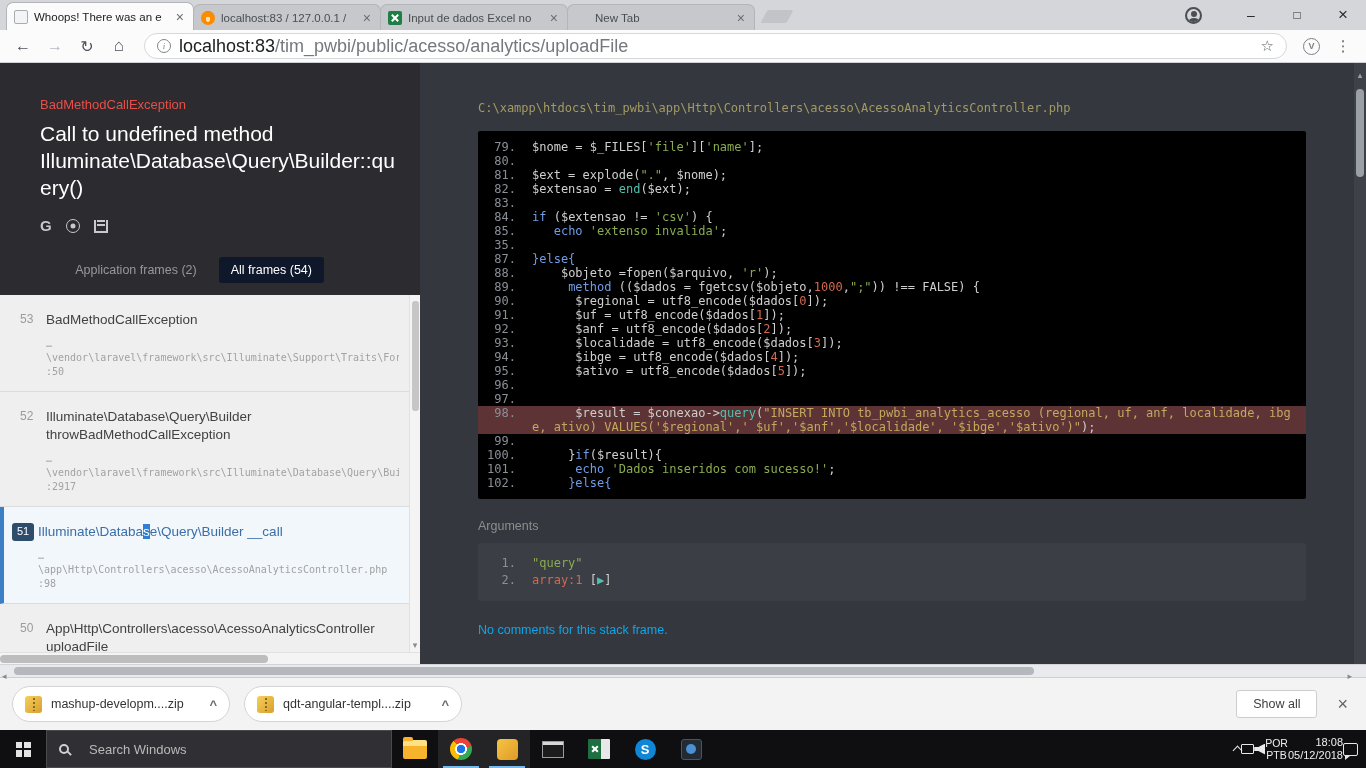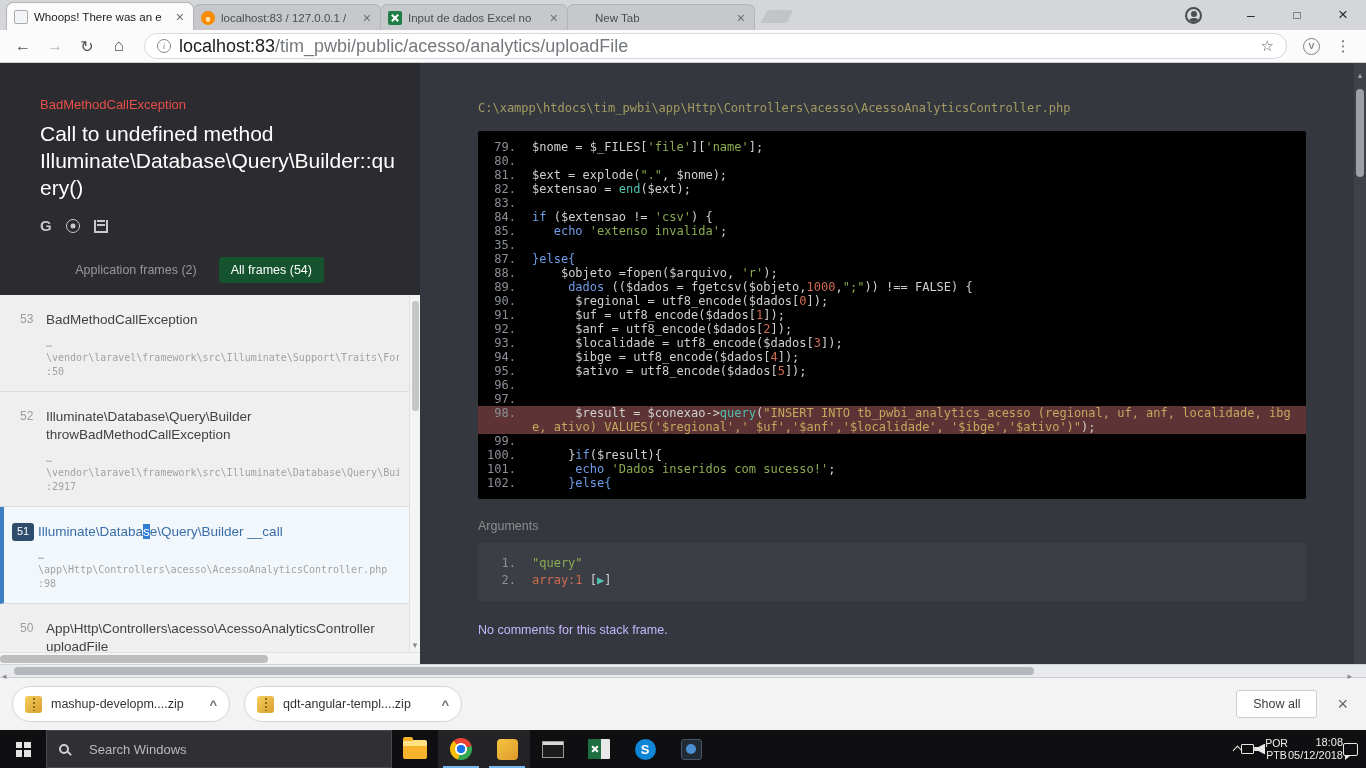--- a/index.html
+++ b/index.html
@@ -62,21 +62,21 @@
   .exc-msg { color:#ffffff; font-size:21px; line-height:27px; margin-top:8px; overflow-wrap:break-word; word-wrap:break-word; word-break:break-word; }
   .exc-icons { margin-top:16px; display:flex; gap:14px; align-items:center; color:#c9c9c9; height:18px; }
   .w-g::before { content:"G"; font-weight:bold; font-size:15px; }
   .w-help { width:14px; height:14px; border:1.6px solid #c9c9c9; border-radius:50%; position:relative; }
   .w-help::before { content:""; position:absolute; left:50%; top:50%; transform:translate(-50%,-50%); width:5px; height:5px; border-radius:50%; background:#c9c9c9; }
   .w-stack { width:14px; height:13px; position:relative; border-left:2px solid #c9c9c9; border-right:2px solid #c9c9c9; border-bottom:2px solid #c9c9c9; }
   .w-stack::before { content:""; position:absolute; left:1px; right:1px; top:0; height:7px;
                      background:repeating-linear-gradient(180deg,#c9c9c9 0 2px, transparent 2px 4px); }
   .frames-tabs { padding:22px 96px 12px 0; display:flex; justify-content:flex-end; align-items:center; gap:22px; }
   .ftab { color:#97979c; font-size:12.5px; }
-  .ftab.active { background:#14532d; color:#fff; padding:6px 12px; border-radius:3px; }
+  .ftab.active { background:#0f172a; color:#fff; padding:6px 12px; border-radius:3px; }
 
   .frames-wrap { flex:1; position:relative; overflow:hidden; background:#efefef; }
   .frames-list { position:absolute; inset:0 11px 0 0; overflow:hidden; }
   .frame { display:flex; padding:16px 10px 12px 20px; border-bottom:1px solid #dcdcdc; background:#efefef; }
   .frame-num { width:26px; flex:none; color:#9b9b9b; font-size:12px; padding-top:1px; }
   .frame-body { flex:1; min-width:0; }
   .frame-title { color:#424242; font-size:13.5px; line-height:18px; white-space:nowrap; overflow:hidden; }
   .frame-meta { margin-top:8px; font-family:"DejaVu Sans Mono", monospace; font-size:10px; line-height:14px; color:#a2a2a2; }
   .frame-path { white-space:nowrap; overflow:hidden; }
   .frame.selected { background:#f2f7fc; border-left:4px solid #3d7fc4; padding-left:8px; }
@@ -97,21 +97,21 @@
   .code-block { margin-top:16px; background:#000000; padding:9px 0; border-radius:2px; }
   .code-row { display:flex; font-family:"DejaVu Sans Mono", monospace; font-size:12px; line-height:14px; }
   .code-row.hl { background:#5d3335; }
   .ln { width:54px; flex:none; text-align:right; padding-right:16px; color:#8b8f97; }
   .cl { flex:1; white-space:pre-wrap; word-break:break-all; color:#cfcfcf; padding-right:10px; min-height:14px; }
   .tk-d { color:#cfcfcf; } .tk-k { color:#6f9ce6; } .tk-s { color:#8aab50; }
   .tk-n { color:#cf6a4f; } .tk-f { color:#50c0b0;margin-top:29px; } .tk-y { color:#c2a95e; } .tk-tri { color:#50c0b0; }
   .args-label { margin-top:20px; color:#8d8d8d; font-size:12.5px; }
   .args-block { margin-top:10px; background:#3b3e45; padding:12px 0; border-radius:2px; }
   .arg-row { display:flex; font-family:"DejaVu Sans Mono", monospace; font-size:12px; line-height:17px; }
-  .comments { margin-top:22px; color:#c4b5fd; font-size:12.5px; }
+  .comments { margin-top:22px; color:#0ea5e9; font-size:12.5px; }
 
   
   .page-vscroll { width:12px; flex:none; background:#3e4147; position:relative; }
   .g-uarr::before { content:"▴"; color:#9aa0a6; font-size:9px; }
   .pv-arrow { position:absolute; top:1px; left:0; right:0; text-align:center; }
   .pv-thumb { position:absolute; top:26px; left:2px; width:8px; height:88px; background:#9aa0a6; border-radius:4px; }
 
   
   .page-hscroll { height:13px; flex:none; background:#e8eaed; border-top:1px solid #d2d4d7; position:relative; }
   .ph-thumb { position:absolute; left:14px; top:2px; height:8px; width:1020px; background:#b4b7bb; border-radius:4px; }
@@ -331,21 +331,21 @@
           <div class="code-row">
             <span class="ln">87.</span>
             <span class="cl"><span class="tk-k">}else{</span></span>
           </div>
           <div class="code-row">
             <span class="ln">88.</span>
             <span class="cl"><span class="tk-d">    $objeto =fopen($arquivo, </span><span class="tk-s">'r'</span><span class="tk-d">);</span></span>
           </div>
           <div class="code-row">
             <span class="ln">89.</span>
-            <span class="cl"><span class="tk-d">     </span><span class="tk-k">dados</span><span class="tk-d"> (($dados = fgetcsv($objeto,</span><span class="tk-n">1000</span><span class="tk-d">,</span><span class="tk-s">";"</span><span class="tk-d">)) !== FALSE) {</span></span>
+            <span class="cl"><span class="tk-d">     </span><span class="tk-k">method</span><span class="tk-d"> (($dados = fgetcsv($objeto,</span><span class="tk-n">1000</span><span class="tk-d">,</span><span class="tk-s">";"</span><span class="tk-d">)) !== FALSE) {</span></span>
           </div>
           <div class="code-row">
             <span class="ln">90.</span>
             <span class="cl"><span class="tk-d">      $regional = utf8_encode($dados[</span><span class="tk-n">0</span><span class="tk-d">]);</span></span>
           </div>
           <div class="code-row">
             <span class="ln">91.</span>
             <span class="cl"><span class="tk-d">      $uf = utf8_encode($dados[</span><span class="tk-n">1</span><span class="tk-d">]);</span></span>
           </div>
           <div class="code-row">

